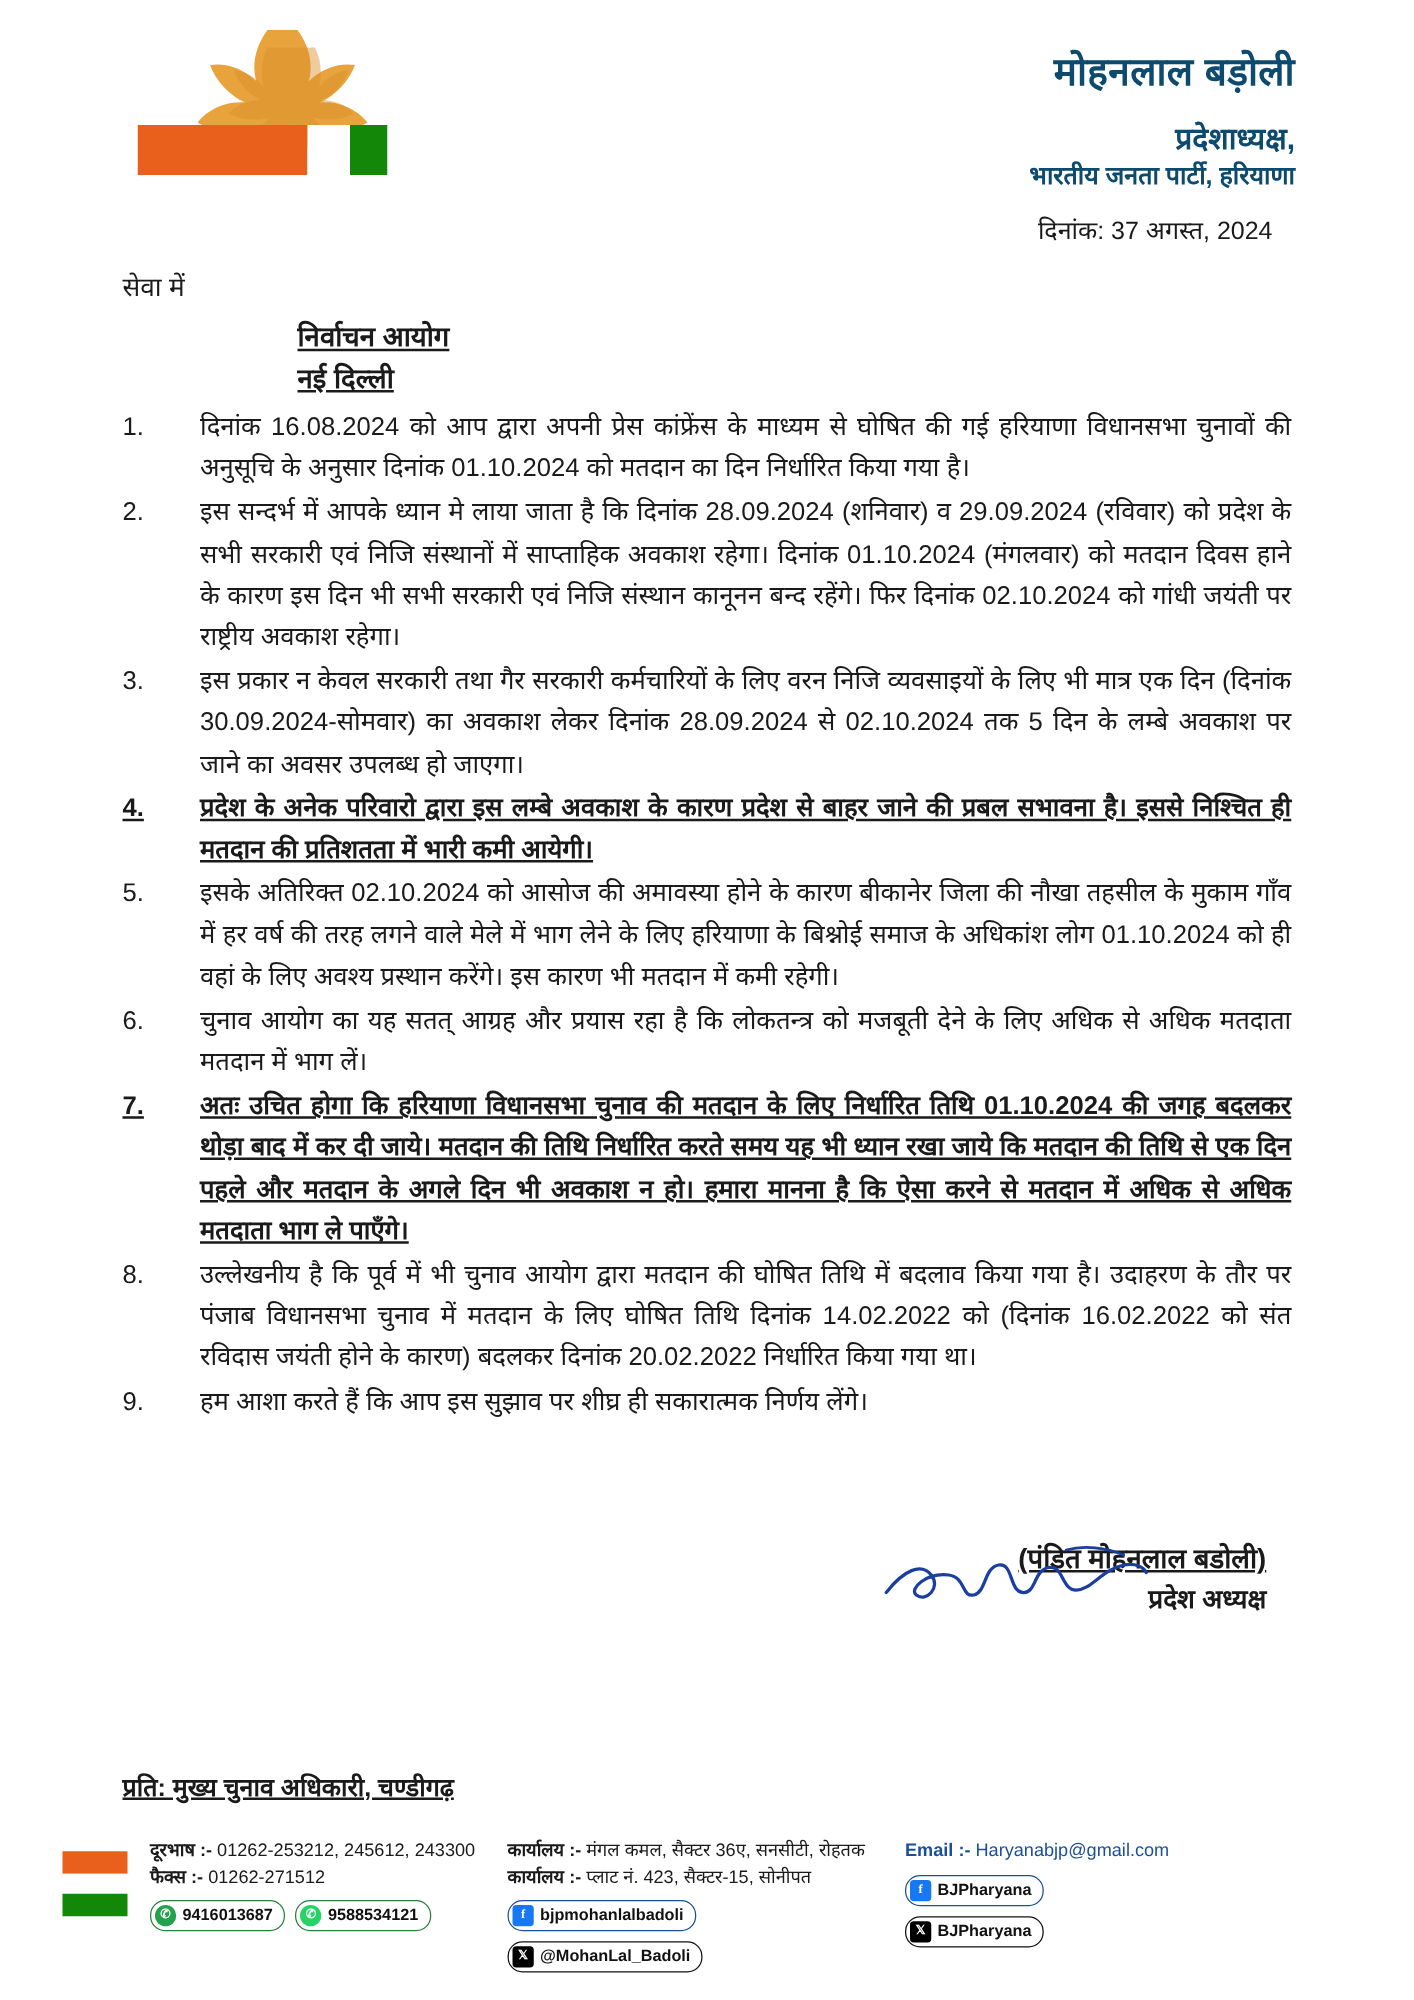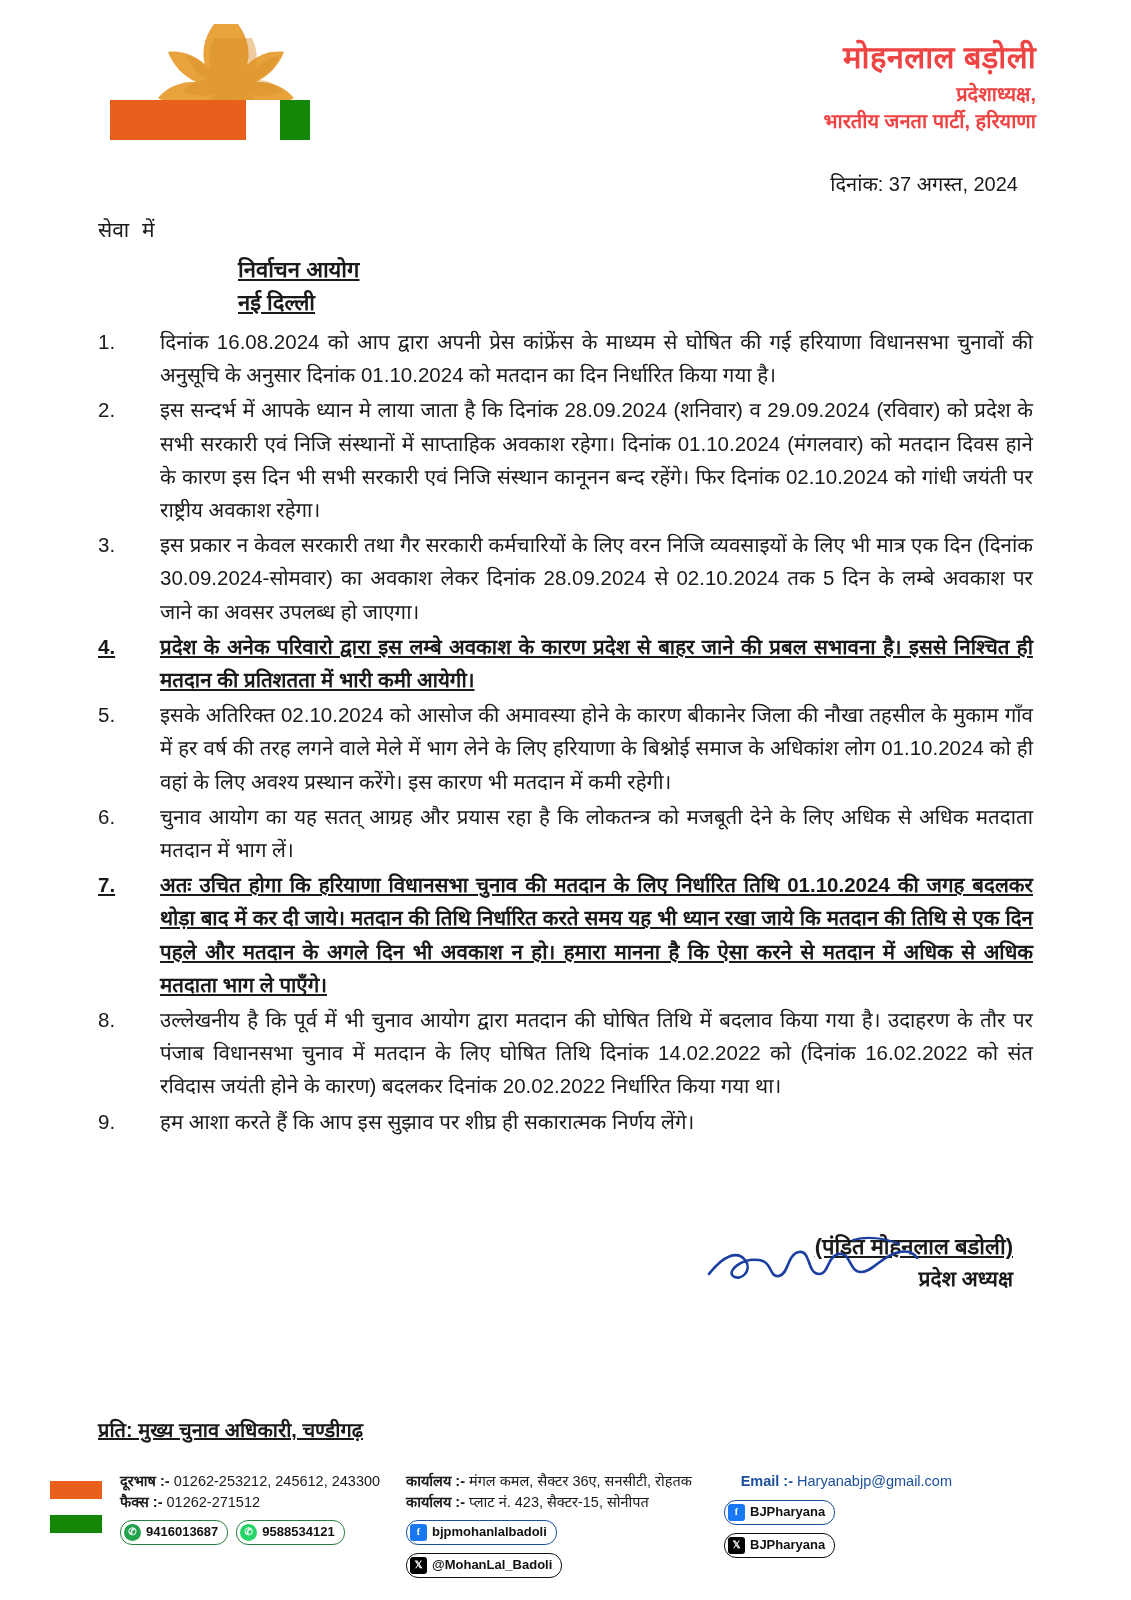--- a/index.html
+++ b/index.html
@@ -41,33 +41,33 @@
     display: flex;
     overflow: hidden;
   }
   .flag-saffron { background: #e8601c; flex: 1 1 auto; }
   .flag-white   { background: #ffffff; width: 34px; }
   .flag-green   { background: #138808; width: 30px; }
 
   .lh-text {
     text-align: right;
     padding-top: 22px;
-    color: #ef4444;
+    color: #0c4a6e;
   }
   .lh-name {
     font-size: 31px;
     font-weight: bold;
     letter-spacing: .3px;
     line-height: 1.15;
   }
   .lh-role {
-    font-size: 20px;
+    font-size: 24px;
     font-weight: bold;
     line-height: 1.35;
-    margin-top: 5px;
+    margin-top: 20px;
   }
   .lh-party {
     font-size: 20px;
     font-weight: bold;
     line-height: 1.35;
     margin-left: 26px;
   }
 
   
   .page-body {
@@ -75,21 +75,20 @@
     box-sizing: border-box;
   }
   .date-line {
     text-align: right;
     font-size: 20px;
     margin: 30px 15px 18px 0;
   }
   .to-line {
     font-size: 21px;
     margin-bottom: 10px;
-    font-family: Liberation Mono, monospace;
   }
   .addressee {
     margin-left: 140px;
     font-size: 22px;
     font-weight: bold;
     line-height: 1.5;
     margin-bottom: 6px;
   }
   .addressee .u { text-decoration: underline; }
 
@@ -167,21 +166,21 @@
     position: relative;
     flex: 0 0 52px;
   }
   .ff-s { position:absolute; left:0; top:0; width:52px; height:18px; background:#e8601c; }
   .ff-w { position:absolute; left:0; top:18px; width:52px; height:16px; background:#ffffff; }
   .ff-g { position:absolute; left:0; top:34px; width:52px; height:18px; background:#138808; }
 
   .f-col { font-size: 14.5px; line-height: 1.45; }
   .f-col.c1 { flex: 0 0 268px; }
   .f-col.c2 { flex: 0 0 300px; }
-  .f-col.c3 { flex: 1 1 auto; text-align: right; }
+  .f-col.c3 { flex: 1 1 auto; }
   .f-label { font-weight: bold; }
   .chip-row { display: flex; gap: 8px; margin-top: 7px; flex-wrap: wrap; }
   .chip {
     display: inline-flex;
     align-items: center;
     gap: 5px;
     border: 1.4px solid #2a7f3e;
     border-radius: 12px;
     padding: 2px 9px 2px 3px;
     font-size: 13px;

